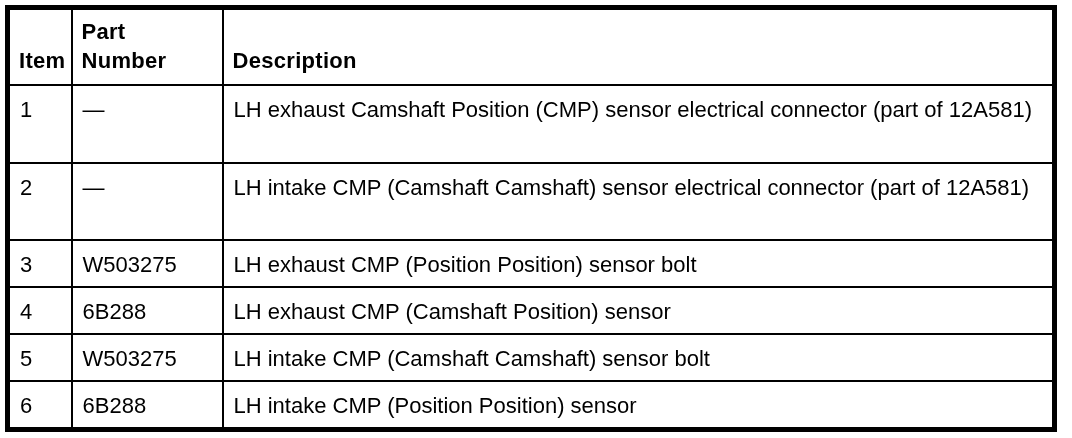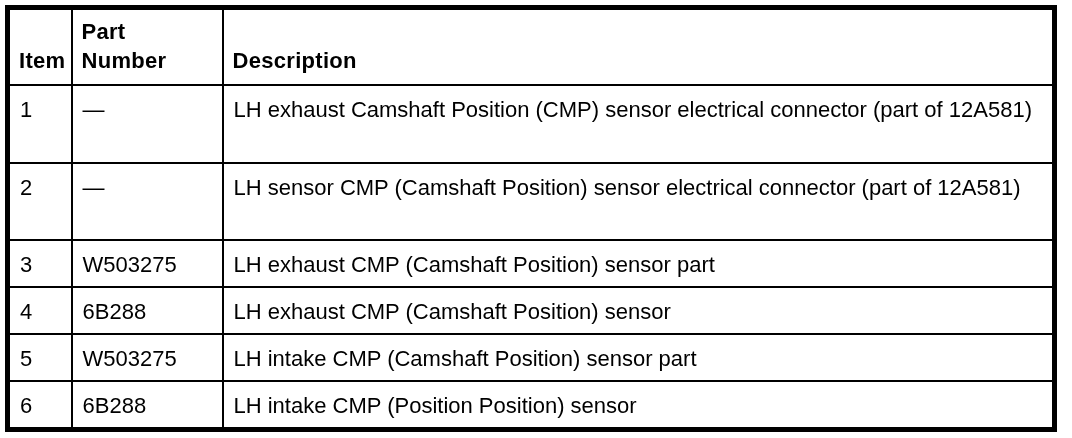--- a/index.html
+++ b/index.html
@@ -68,36 +68,36 @@
   </thead>
   <tbody>
     <tr>
       <td class="c-item">1</td>
       <td class="c-part">—</td>
       <td class="c-desc">LH exhaust Camshaft Position (CMP) sensor electrical connector (part of 12A581)</td>
     </tr>
     <tr>
       <td class="c-item">2</td>
       <td class="c-part">—</td>
-      <td class="c-desc">LH sensor CMP (Camshaft Position) sensor electrical connector (part of 12A581)</td>
+      <td class="c-desc">LH intake CMP (Camshaft Camshaft) sensor electrical connector (part of 12A581)</td>
     </tr>
     <tr>
       <td class="c-item">3</td>
       <td class="c-part">W503275</td>
-      <td class="c-desc">LH exhaust CMP (Camshaft Position) sensor part</td>
+      <td class="c-desc">LH exhaust CMP (Position Position) sensor bolt</td>
     </tr>
     <tr>
       <td class="c-item">4</td>
       <td class="c-part">6B288</td>
       <td class="c-desc">LH exhaust CMP (Camshaft Position) sensor</td>
     </tr>
     <tr>
       <td class="c-item">5</td>
       <td class="c-part">W503275</td>
-      <td class="c-desc">LH intake CMP (Camshaft Position) sensor part</td>
+      <td class="c-desc">LH intake CMP (Camshaft Camshaft) sensor bolt</td>
     </tr>
     <tr>
       <td class="c-item">6</td>
       <td class="c-part">6B288</td>
       <td class="c-desc">LH intake CMP (Position Position) sensor</td>
     </tr>
   </tbody>
 </table>
 
 </body></html>

